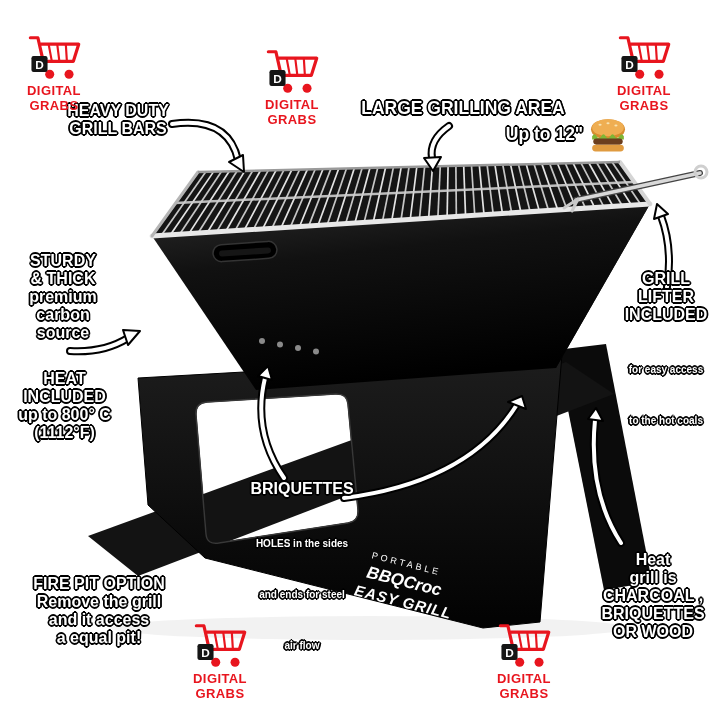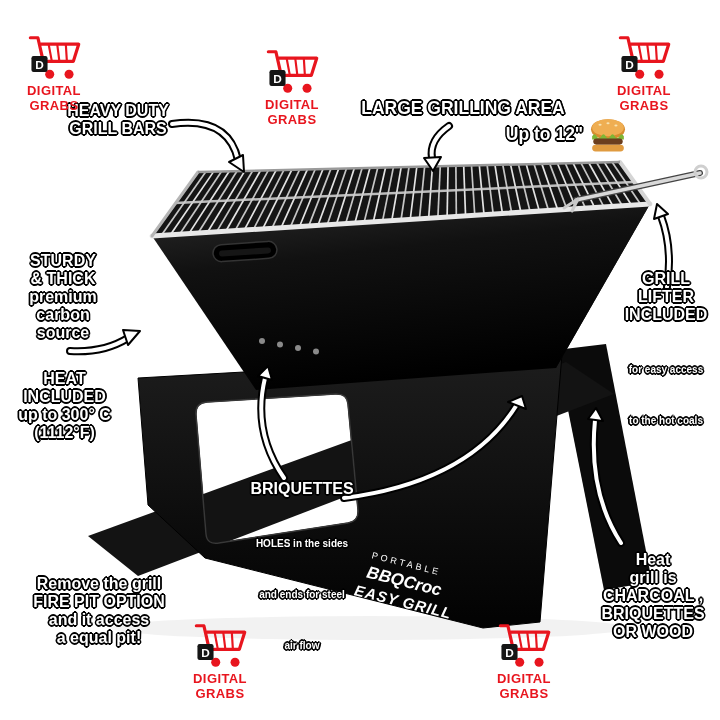--- a/index.html
+++ b/index.html
@@ -214,42 +214,42 @@
     <div class="ln b">STURDY</div>
     <div class="ln b">&amp; THICK</div>
     <div class="ln m">premium</div>
     <div class="ln m">carbon</div>
     <div class="ln m">source</div>
   </div>
 
   <div class="callout" style="left:2px;top:370px;width:125px">
     <div class="ln b">HEAT</div>
     <div class="ln b">INCLUDED</div>
-    <div class="ln m">up to 300° C</div>
+    <div class="ln m">up to 800° C</div>
     <div class="ln m">(1112°F)</div>
   </div>
 
   <div class="callout" style="left:616px;top:270px;width:100px">
     <div class="ln b">GRILL</div>
     <div class="ln b">LIFTER</div>
     <div class="ln b">INCLUDED</div>
     <div class="ln s">for easy access</div>
     <div class="ln s">to the hot coals</div>
   </div>
 
   <div class="callout" style="left:212px;top:480px;width:180px">
     <div class="ln b">BRIQUETTES</div>
     <div class="ln s">HOLES in the sides</div>
     <div class="ln s">and ends for steel</div>
     <div class="ln s">air flow</div>
   </div>
 
   <div class="callout" style="left:14px;top:575px;width:170px">
+    <div class="ln b">FIRE PIT OPTION</div>
     <div class="ln m">Remove the grill</div>
-    <div class="ln b">FIRE PIT OPTION</div>
     <div class="ln m">and it access</div>
     <div class="ln m">a equal pit!</div>
   </div>
 
   <div class="callout" style="left:592px;top:551px;width:122px">
     <div class="ln m">Heat</div>
     <div class="ln m">grill is</div>
     <div class="ln m">CHARCOAL ,</div>
     <div class="ln m">BRIQUETTES</div>
     <div class="ln m">OR WOOD</div>

